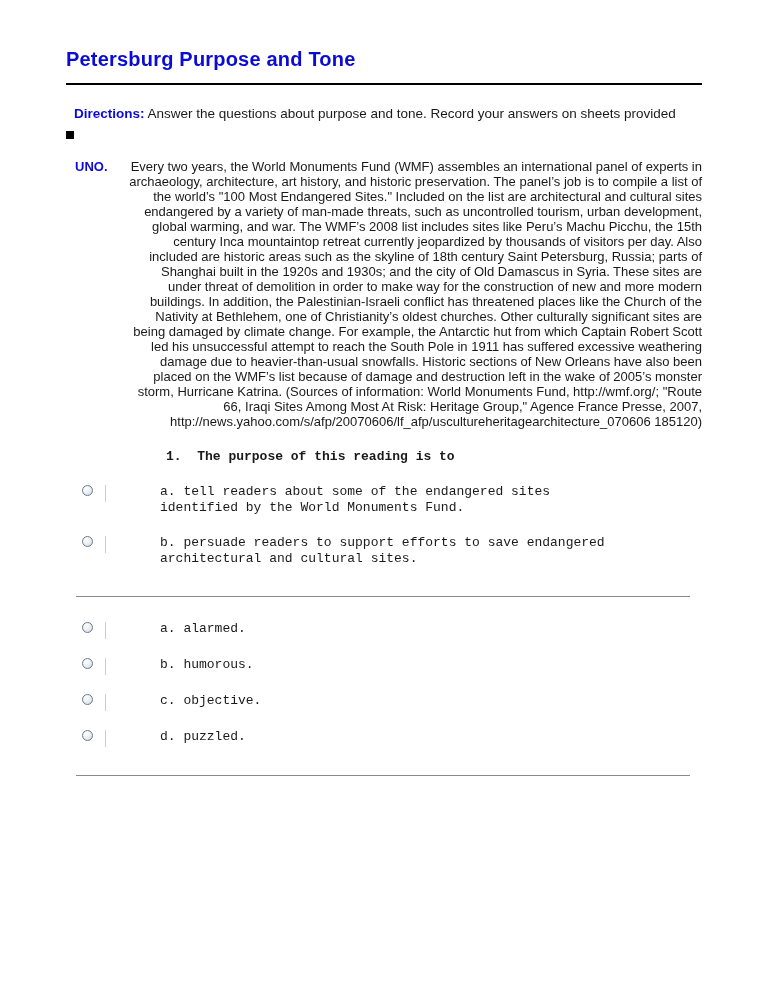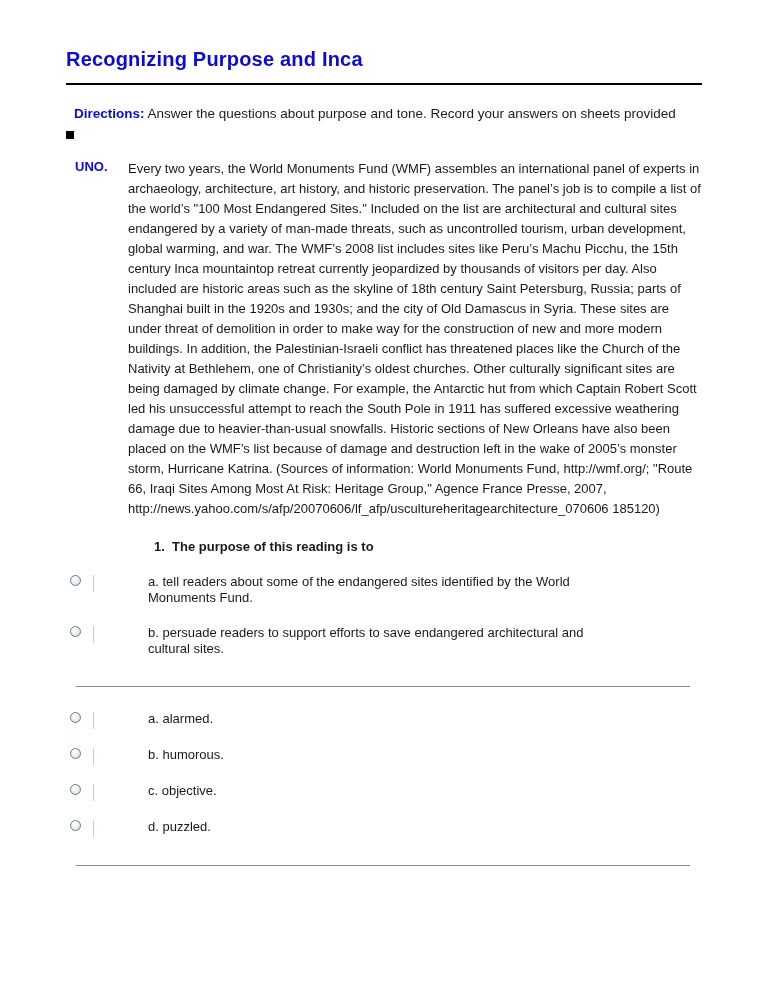--- a/index.html
+++ b/index.html
@@ -48,22 +48,23 @@
   }
   .passage-label {
     width: 53px;
     flex: 0 0 53px;
     font-weight: bold;
     color: #0b0bd8;
     line-height: 16.5px;
   }
   .passage-text {
     flex: 1;
-    line-height: 20px;
+    line-height: 15px;
     word-wrap: break-word;
+    text-align: right;
   }
 
   .q-heading {
     font-weight: bold;
     margin: 20px 0 6px 84px;
     white-space: pre-wrap;
     line-height: 16.5px;
   }
   .option-row {
     display: flex;
@@ -98,28 +99,28 @@
     line-height: 16.5px;
     padding-top: 0;
   }
   .option-text.narrow { max-width: 452px; }
 
   hr.divider {
     border: 0;
     border-top: 1px solid #8a8a8a;
     margin: 28px 12px 24px 10px;
   }
-  .question { margin: 4px; }
+  .question { margin: 16px; font-family: Liberation Mono, monospace; }
 </style>
 </head>
 <body>
 
 <div class="page">
 
-  <h1 class="page-title">Recognizing Purpose and Inca</h1>
+  <h1 class="page-title">Petersburg Purpose and Tone</h1>
   <div class="title-rule"></div>
 
   <p class="directions"><span class="blue bold">Directions:</span><span> Answer the questions about purpose and tone. Record your answers on sheets provided</span></p>
 
   <div class="bullet-square"></div>
 
   <div class="passage">
     <span class="passage-label">UNO.</span>
     <div class="passage-text">Every two years, the World Monuments Fund (WMF) assembles an international panel of experts in archaeology, architecture, art history, and historic preservation. The panel’s job is to compile a list of the world’s "100 Most Endangered Sites." Included on the list are architectural and cultural sites endangered by a variety of man-made threats, such as uncontrolled tourism, urban development, global warming, and war. The WMF’s 2008 list includes sites like Peru’s Machu Picchu, the 15th century Inca mountaintop retreat currently jeopardized by thousands of visitors per day. Also included are historic areas such as the skyline of 18th century Saint Petersburg, Russia; parts of Shanghai built in the 1920s and 1930s; and the city of Old Damascus in Syria. These sites are under threat of demolition in order to make way for the construction of new and more modern buildings. In addition, the Palestinian-Israeli conflict has threatened places like the Church of the Nativity at Bethlehem, one of Christianity’s oldest churches. Other culturally significant sites are being damaged by climate change. For example, the Antarctic hut from which Captain Robert Scott led his unsuccessful attempt to reach the South Pole in 1911 has suffered excessive weathering damage due to heavier-than-usual snowfalls. Historic sections of New Orleans have also been placed on the WMF’s list because of damage and destruction left in the wake of 2005’s monster storm, Hurricane Katrina. (Sources of information: World Monuments Fund, http://wmf.org/; "Route 66, Iraqi Sites Among Most At Risk: Heritage Group," Agence France Presse, 2007, http://news.yahoo.com/s/afp/20070606/lf_afp/uscultureheritagearchitecture_070606 185120)</div>
   </div>

